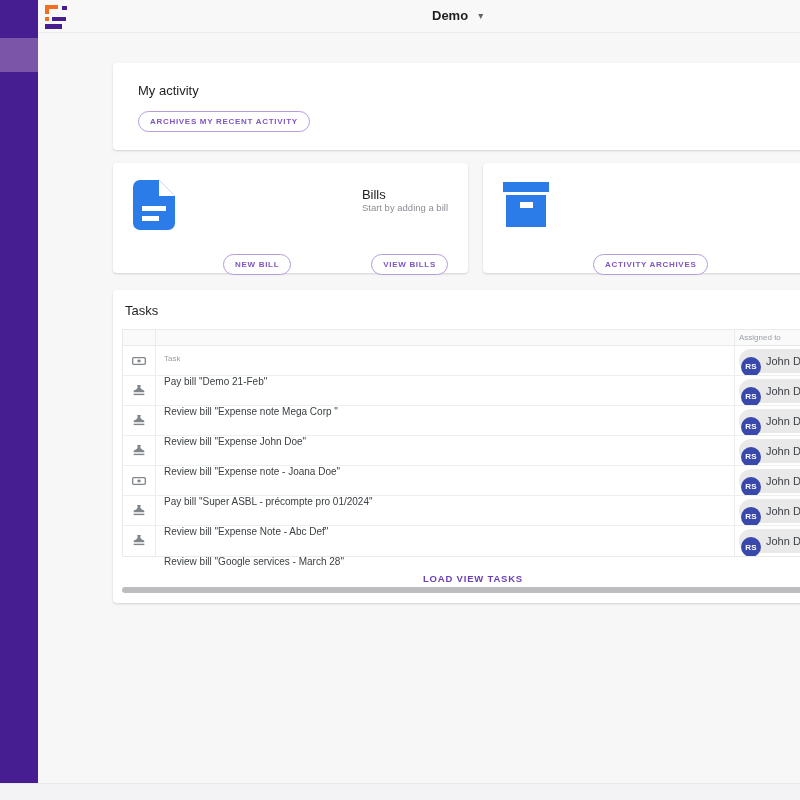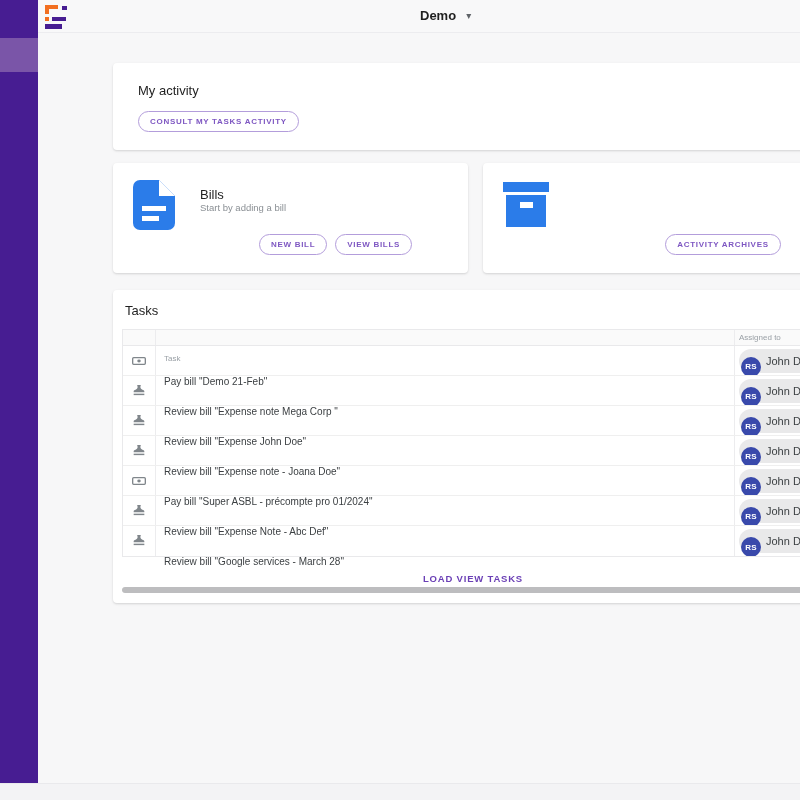--- a/index.html
+++ b/index.html
@@ -13,41 +13,41 @@
   
   .topbar{position:absolute;left:0;top:0;width:800px;height:33px;background:#f8f8f9;border-bottom:1px solid #ececef;z-index:3;}
   .logo{position:absolute;left:45px;top:5px;width:26px;height:24px;}
   .logo i{position:absolute;display:block;}
   .lg-o1{left:0;top:0;width:13px;height:4px;background:#f26f21;}
   .lg-o2{left:0;top:4px;width:4px;height:5px;background:#f26f21;}
   .lg-p1{left:17px;top:1px;width:5px;height:4px;background:#471d92;}
   .lg-o3{left:0;top:12px;width:4px;height:4px;background:#f26f21;}
   .lg-p2{left:7px;top:12px;width:14px;height:4px;background:#471d92;}
   .lg-p3{left:0;top:19px;width:17px;height:5px;background:#471d92;}
-  .workspace{position:absolute;left:420px;top:8px;display:flex;align-items:center;gap:10px;cursor:pointer;}
+  .workspace{position:absolute;left:432px;top:8px;display:flex;align-items:center;gap:10px;cursor:pointer;}
   .workspace-name{font-size:13px;font-weight:bold;color:#1f1f1f;}
   .workspace-caret{font-size:10px;color:#5f6368;}
   
   .sidebar{position:absolute;left:0;top:0;width:38px;height:783px;background:#471d92;z-index:4;}
   .sidebar-active{position:absolute;left:0;top:38px;width:38px;height:34px;background:#7a55a8;cursor:pointer;}
   .bottom-strip{position:absolute;left:0;top:783px;width:800px;height:17px;background:#f3f3f5;border-top:1px solid #e9e9ec;z-index:5;}
   
   .card{position:absolute;background:#fff;border-radius:4px;box-shadow:0 1px 3px rgba(0,0,0,.10),0 1px 2px rgba(0,0,0,.06);}
   .activity-card{left:113px;top:63px;width:760px;height:87px;padding:20px 25px;}
   .activity-title{font-size:13px;color:#1f1f1f;}
   .outline-btn{display:inline-block;background:#fff;border:1px solid #b39ddb;color:#7e57c2;font-family:"Liberation Sans",sans-serif;font-size:8px;font-weight:bold;letter-spacing:.7px;padding:5px 11px;border-radius:14px;cursor:pointer;white-space:nowrap;}
   .activity-card .outline-btn{margin-top:13px;}
   .bills-card{left:113px;top:163px;width:355px;height:110px;padding:17px 20px 12px 20px;}
   .archives-card{left:483px;top:163px;width:390px;height:110px;padding:17px 20px 12px 20px;}
-  .feature-head{display:flex;align-items:flex-start;gap:25px;}
+  .feature-head{display:flex;align-items:flex-start;gap:25px;justify-content:space-between;}
   .feature-icon{width:42px;height:50px;flex:0 0 auto;}
   .feature-texts{padding-top:7px;}
   .feature-title{font-size:13px;color:#1f1f1f;}
   .feature-subtitle{font-size:9.5px;color:#8a8f94;}
-  .feature-actions{display:flex;gap:8px;justify-content:center;margin-top:4px;}
+  .feature-actions{display:flex;gap:8px;justify-content:space-between;margin-top:24px;}
   
   .tasks-card{left:113px;top:290px;width:760px;height:313px;padding:13px 9px 0 9px;}
   .tasks-title{font-size:13px;color:#1f1f1f;margin-left:3px;}
   .task-table{margin-top:11px;border:1px solid #e9e9eb;}
   .t-header{display:flex;height:16px;background:#fafafa;border-bottom:1px solid #e9e9eb;align-items:center;}
   .t-row{display:flex;height:30px;border-bottom:1px solid #efefef;align-items:center;background:#fff;cursor:pointer;}
   .t-row:last-child{border-bottom:none;}
   .cell-icon{width:33px;align-self:stretch;border-right:1px solid #ececee;display:flex;align-items:center;justify-content:center;flex:0 0 auto;}
   .cell-task{flex:1 1 auto;padding-left:8px;font-size:10px;color:#3c4043;overflow:hidden;white-space:nowrap;margin-top:41px;}
   .cell-assignee{width:129px;flex:0 0 auto;align-self:stretch;border-left:1px solid #ececee;display:flex;align-items:center;padding-left:4px;overflow:hidden;}
@@ -80,21 +80,21 @@
   </div>
 </div>
 
 <div class="sidebar">
   <div class="sidebar-active"></div>
 </div>
 <div class="bottom-strip"></div>
 
 <div class="card activity-card">
   <div class="activity-title">My activity</div>
-  <button class="outline-btn">CONSULT MY TASKS ACTIVITY</button>
+  <button class="outline-btn">ARCHIVES MY RECENT ACTIVITY</button>
 </div>
 
 <div class="card bills-card">
   <div class="feature-head">
     <span class="feature-icon">
       <svg width="42" height="50" viewBox="0 0 42 50">
         <path d="M7 0 h19 l16 16 v27 a7 7 0 0 1 -7 7 H7 a7 7 0 0 1 -7 -7 V7 a7 7 0 0 1 7 -7 z" fill="#2b7ce9"></path>
         <path d="M26 0 L42 16 H26 z" fill="#ffffff"></path>
         <rect x="9" y="26" width="24" height="5" fill="#ffffff"></rect>
         <rect x="9" y="36" width="17" height="5" fill="#ffffff"></rect>

